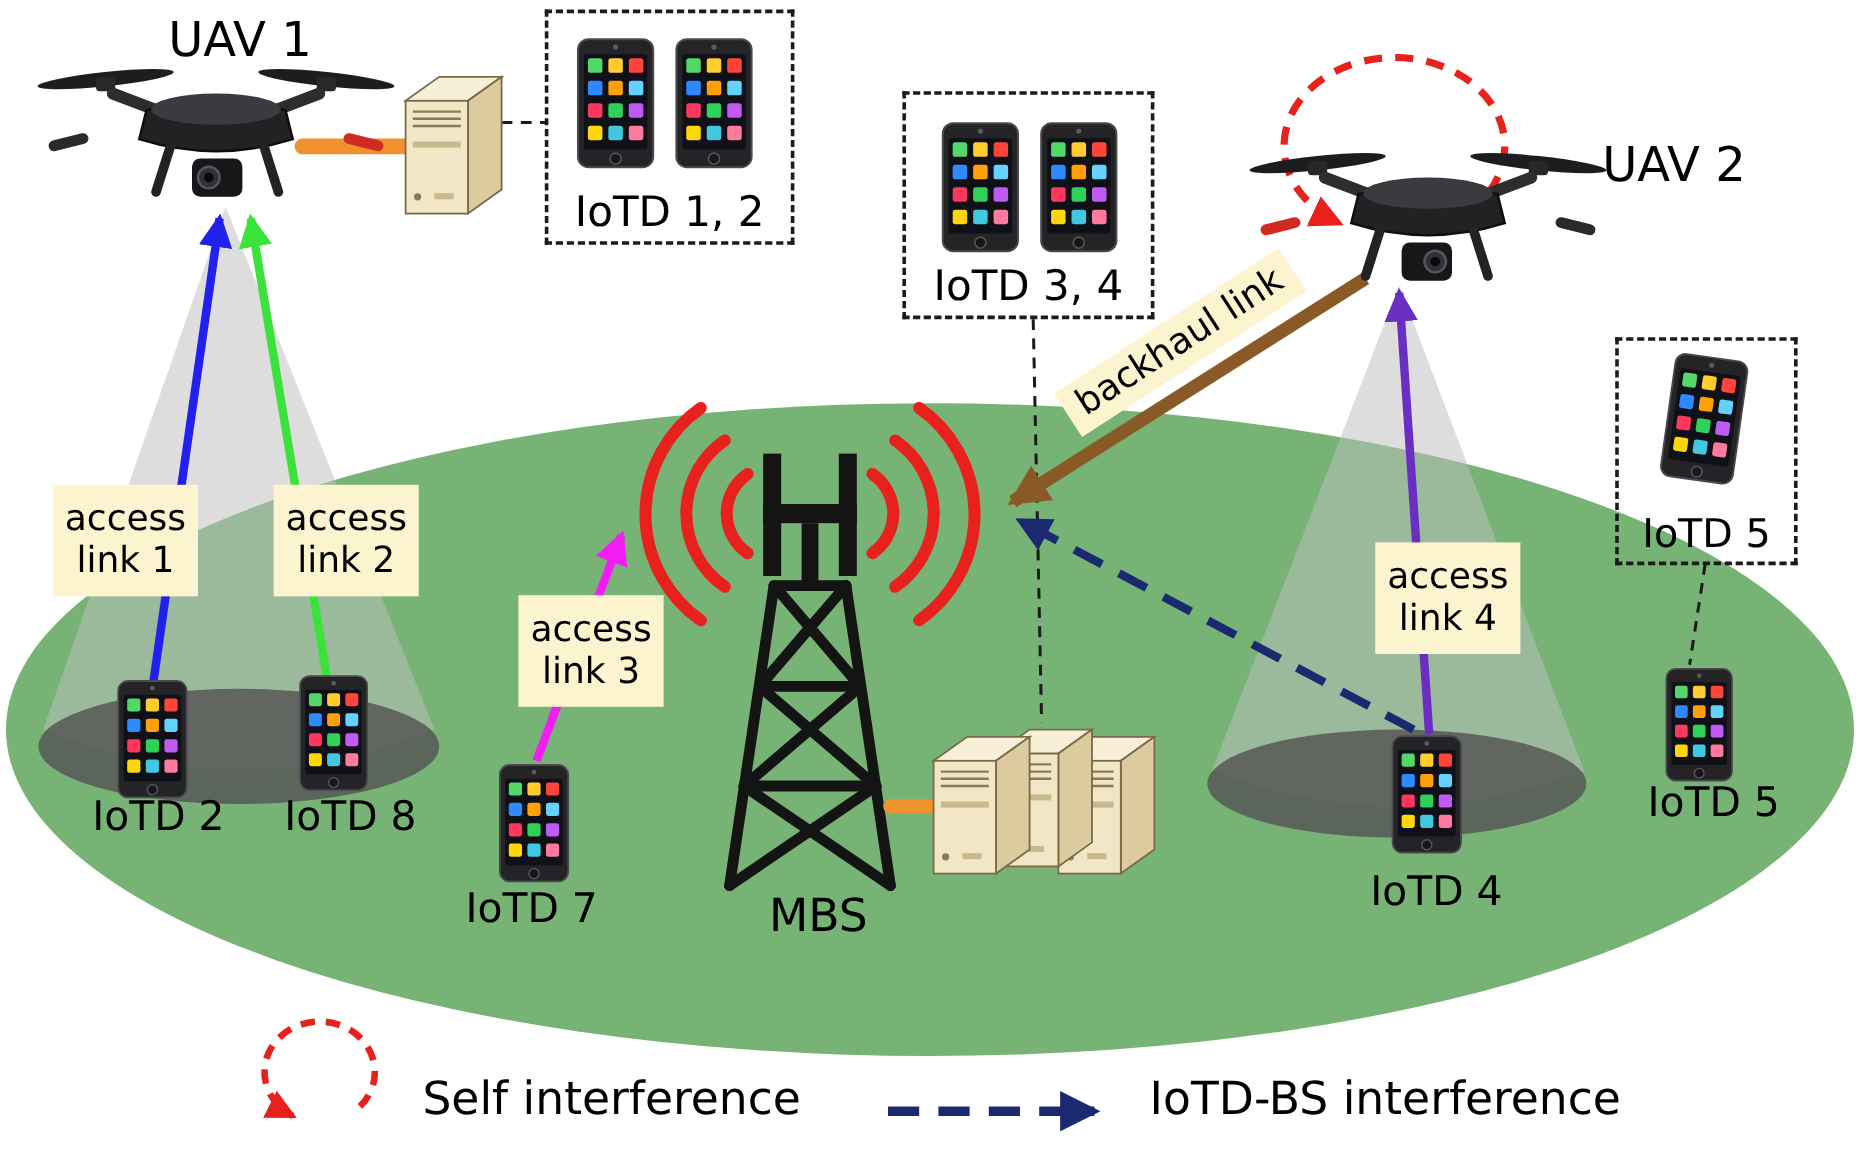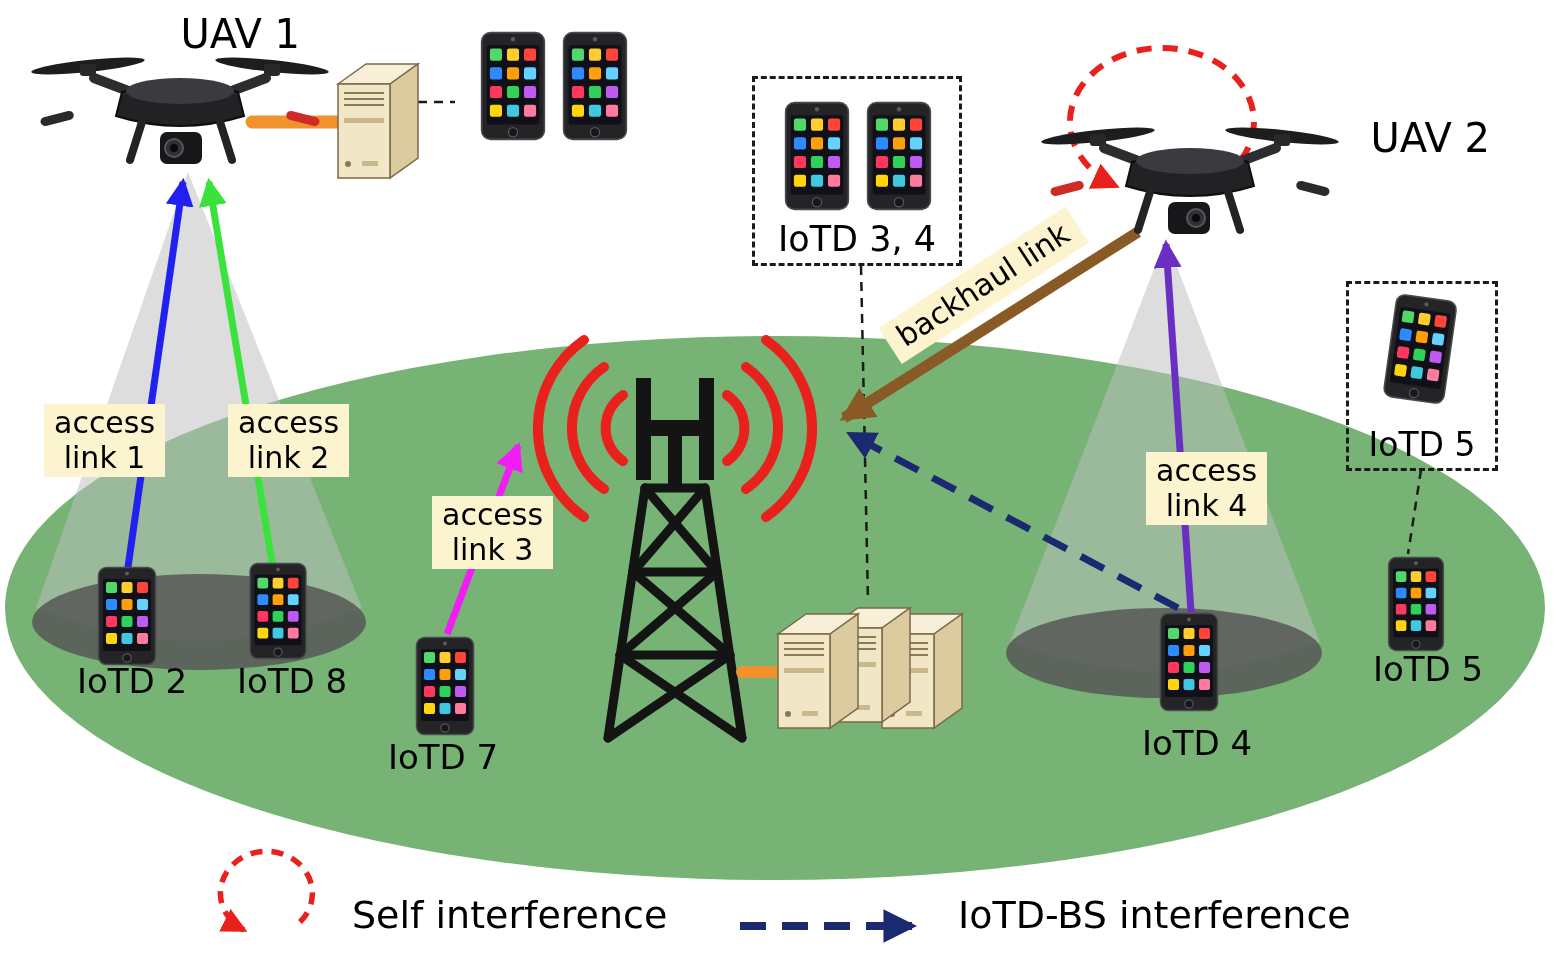--- a/index.html
+++ b/index.html
@@ -13,26 +13,26 @@
   }
   .gfx{position:absolute;left:0;top:0;}
   .lbl{
     position:absolute;
     text-align:center;
     white-space:pre-line;
     line-height:1.12;
     font-size:34px;
     color:#000;
   }
-  .title{font-size:40px;text-align:right;}
+  .title{font-size:40px;}
   .legend-text{font-size:38px;}
   .tag{
     position:absolute;
     background:#fcf3cf;
-    padding:2px 10px;
+    padding:12px 10px;
     font-size:30px;
     text-align:center;
     white-space:pre-line;
     line-height:1.15;
   }
   .tag.rot{transform:rotate(-33deg);}
   .box{
     position:absolute;
     border:3px dashed #1b1b1b;
     box-sizing:border-box;
@@ -197,36 +197,40 @@
     <use href="#phone" x="784" y="100" width="66" height="112"></use>
     <use href="#phone" x="866" y="100" width="66" height="112"></use>
     <g transform="rotate(8 1420 350)">
       <use href="#phone" x="1388" y="296" width="64" height="106"></use>
     </g>
 
     <path d="M300 922 A46 42 0 1 0 244 930" fill="none" stroke-width="5.5" stroke-dasharray="12 9" marker-end="url(#m-red)" stroke="#e8211d"></path>
     <line x1="740" y1="926" x2="912" y2="926" stroke-width="8" stroke-dasharray="26 16" marker-end="url(#m-navy)" stroke="#1b2a70"></line>
   </svg>
 
+  <div class="box" style="left:454px;top:8px;width:208px;height:196px;">
+    <div class="box-label">IoTD 1, 2</div>
+  </div>
   <div class="box" style="left:752px;top:76px;width:210px;height:190px;">
     <div class="box-label">IoTD 3, 4</div>
   </div>
   <div class="box" style="left:1346px;top:281px;width:152px;height:190px;">
     <div class="box-label" style="font-size:33px;">IoTD 5</div>
   </div>
 
   <div class="lbl title" style="left:100px;top:12px;width:200px;">UAV 1</div>
   <div class="lbl title" style="left:1300px;top:116px;width:190px;">UAV 2</div>
 
   <div class="lbl" style="left:52px;top:662px;width:160px;">IoTD 2</div>
   <div class="lbl" style="left:212px;top:662px;width:160px;">IoTD 8</div>
   <div class="lbl" style="left:363px;top:738px;width:160px;">IoTD 7</div>
   <div class="lbl" style="left:1117px;top:724px;width:160px;">IoTD 4</div>
   <div class="lbl" style="left:1348px;top:650px;width:160px;">IoTD 5</div>
 
+  <div class="lbl" style="left:602px;top:742px;width:160px;font-size:38px;">MBS</div>
 
   <div class="tag" style="left:44px;top:404px;">access
 link 1</div>
   <div class="tag" style="left:228px;top:404px;">access
 link 2</div>
   <div class="tag" style="left:432px;top:496px;">access
 link 3</div>
   <div class="tag" style="left:1146px;top:452px;">access
 link 4</div>
   <div class="tag rot" style="left:872px;top:264px;padding:4px 12px;">backhaul link</div>

